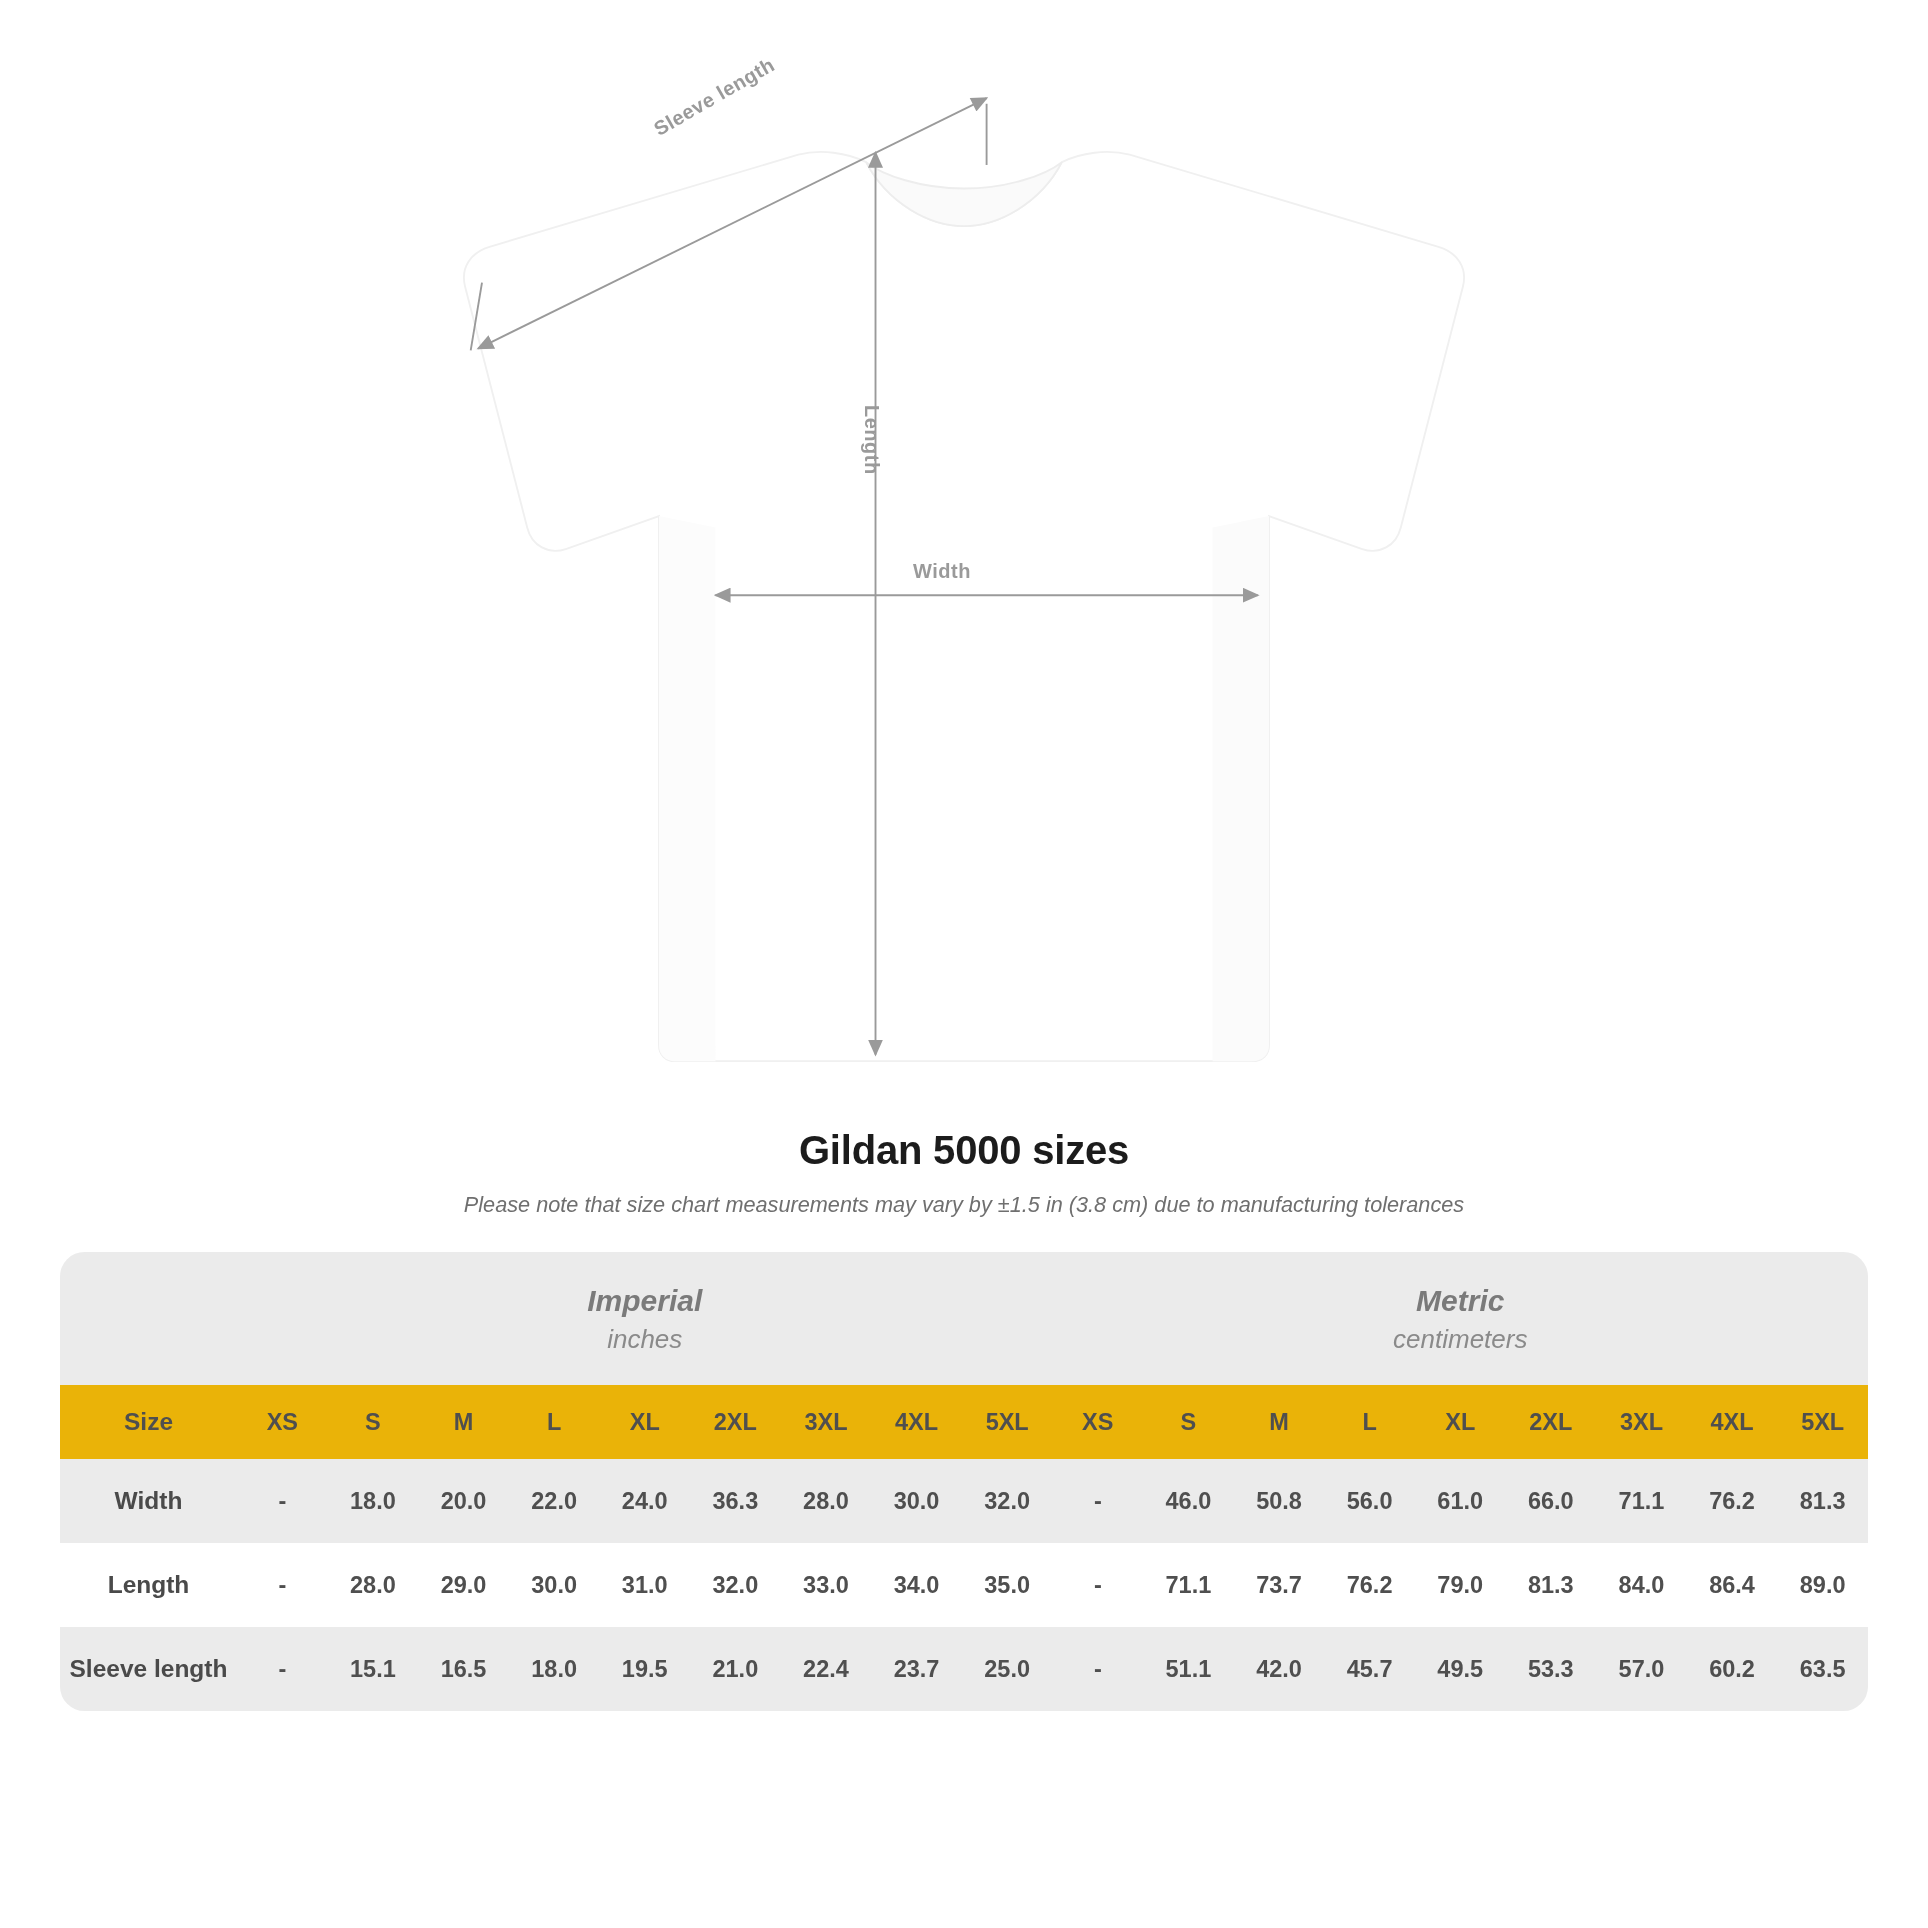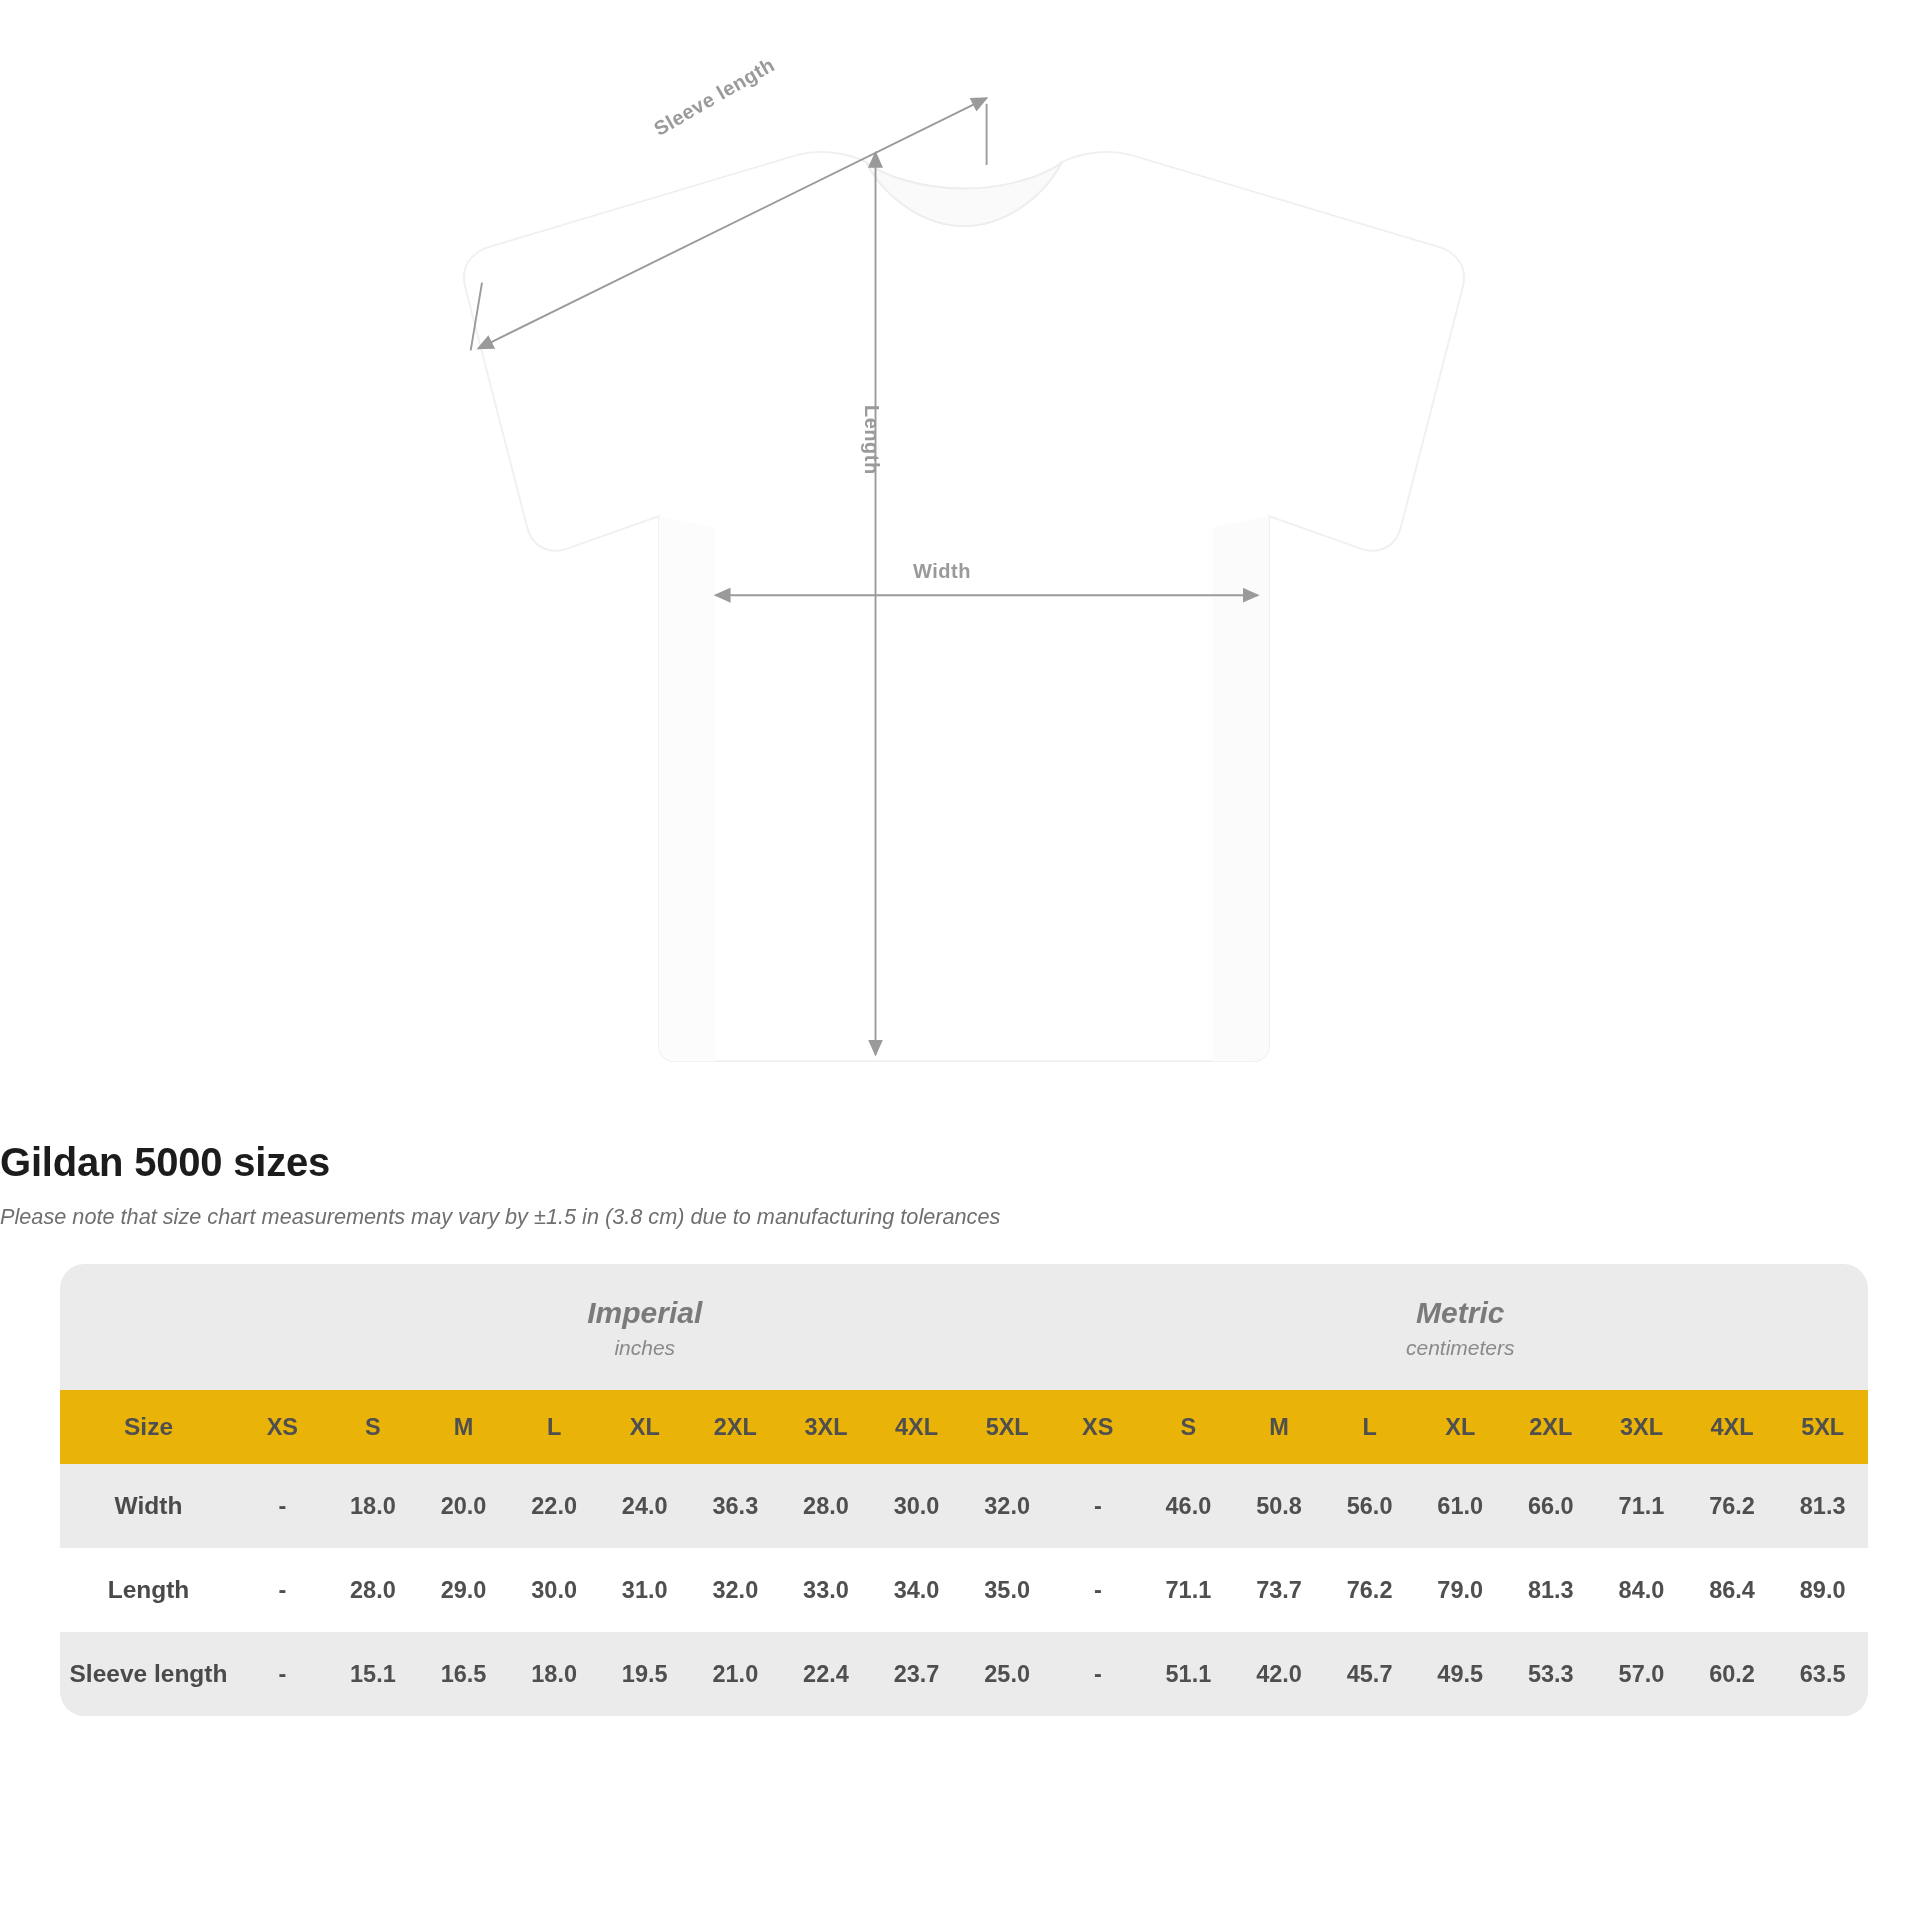--- a/index.html
+++ b/index.html
@@ -50,21 +50,22 @@
     transform: rotate(90deg);
     transform-origin: left top;
   }
   .lbl-width {
     left: 913px;
     top: 560px;
   }
 
   
   .title-block {
-    margin-top: 24px;
+    text-align: center;
+    margin-top: 12px;
   }
   .chart-title {
     font-size: 40px;
     font-weight: bold;
     color: #1c1c1c;
     letter-spacing: -0.2px;
     margin: 0;
   }
   .chart-note {
     font-size: 21.7px;
@@ -98,21 +99,21 @@
     padding: 32px 0 30px 0;
   }
   .unit-name {
     font-size: 30px;
     font-style: italic;
     font-weight: bold;
     color: #7a7a7a;
     line-height: 1.15;
   }
   .unit-sub {
-    font-size: 21px;
+    font-size: 26px;
     font-style: italic;
     font-weight: normal;
     color: #8a8a8a;
     margin-top: 5.6px;
   }
   .unit-row td.unit-spacer { background: #ebebeb; }
 
   
   .head-row td {
     background: #eab308;

